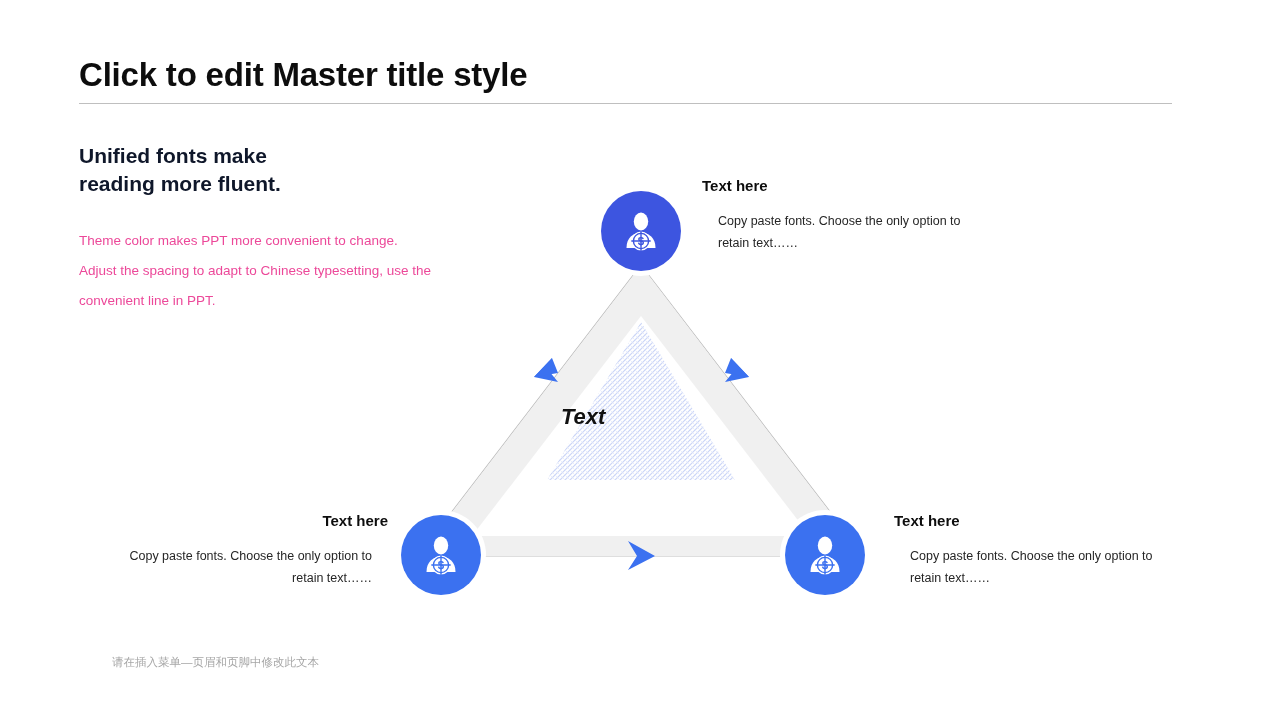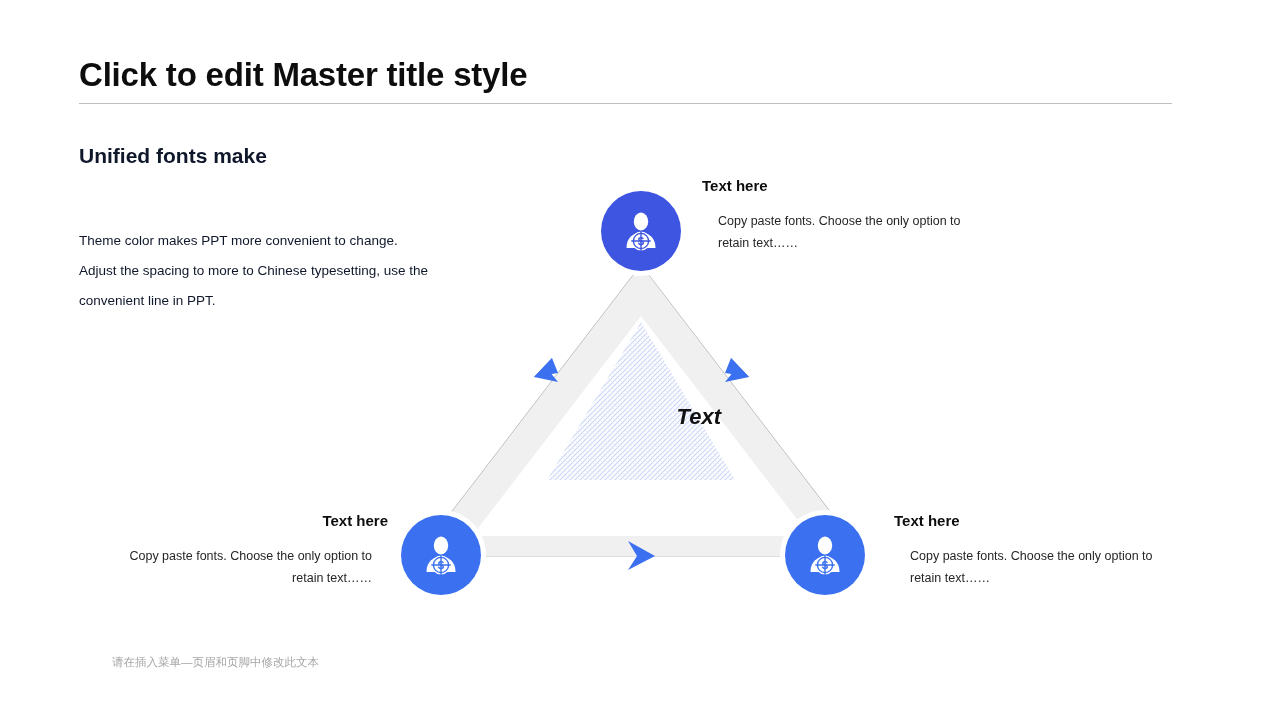--- a/index.html
+++ b/index.html
@@ -50,21 +50,21 @@
     color: #0f172a;
     line-height: 28px;
     width: 430px;
   }
   #intro-body {
     position: absolute;
     left: 79px;
     top: 226px;
     width: 432px;
     font-size: 13.5px;
-    color: #0f172a;
+    color: #ec4899;
     line-height: 30px;
   }
 
   
   #diagram {
     position: absolute;
     left: 0;
     top: 0;
     width: 1280px;
     height: 720px;
@@ -146,21 +146,21 @@
     width: 300px;
     text-align: left;
   }
 
   
   #center-text {
     position: absolute;
     left: 561px;
     top: 404px;
     width: 160px;
-    text-align: right;
+    text-align: left;
     font-size: 22px;
     font-weight: bold;
     font-style: italic;
     color: #111111;
   }
 
   
   #footer-note {
     position: absolute;
     left: 79px;
@@ -182,24 +182,25 @@
 </head>
 <body>
 
 <div id="slide">
 
   <div id="slide-title">Click to edit Master title style</div>
   <div id="title-rule"></div>
 
   <div id="intro-heading">
     <div>Unified fonts make</div>
+    <div>reading more fluent.</div>
   </div>
   <div id="intro-body">
     <div>Theme color makes PPT more convenient to change.</div>
-    <div>Adjust the spacing to more to Chinese typesetting, use the</div>
+    <div>Adjust the spacing to adapt to Chinese typesetting, use the</div>
     <div>convenient line in PPT.</div>
   </div>
 
   <div id="diagram">
     <svg width="1280" height="720" viewBox="0 0 1280 720" xmlns="http://www.w3.org/2000/svg">
       <defs>
 
         <pattern id="hatch" width="5" height="5" patternUnits="userSpaceOnUse">
           <rect width="5" height="5" fill="#ffffff"></rect>
           <path d="M0,5 L5,0" stroke="#C9D4F7" stroke-width="1.1"></path>

